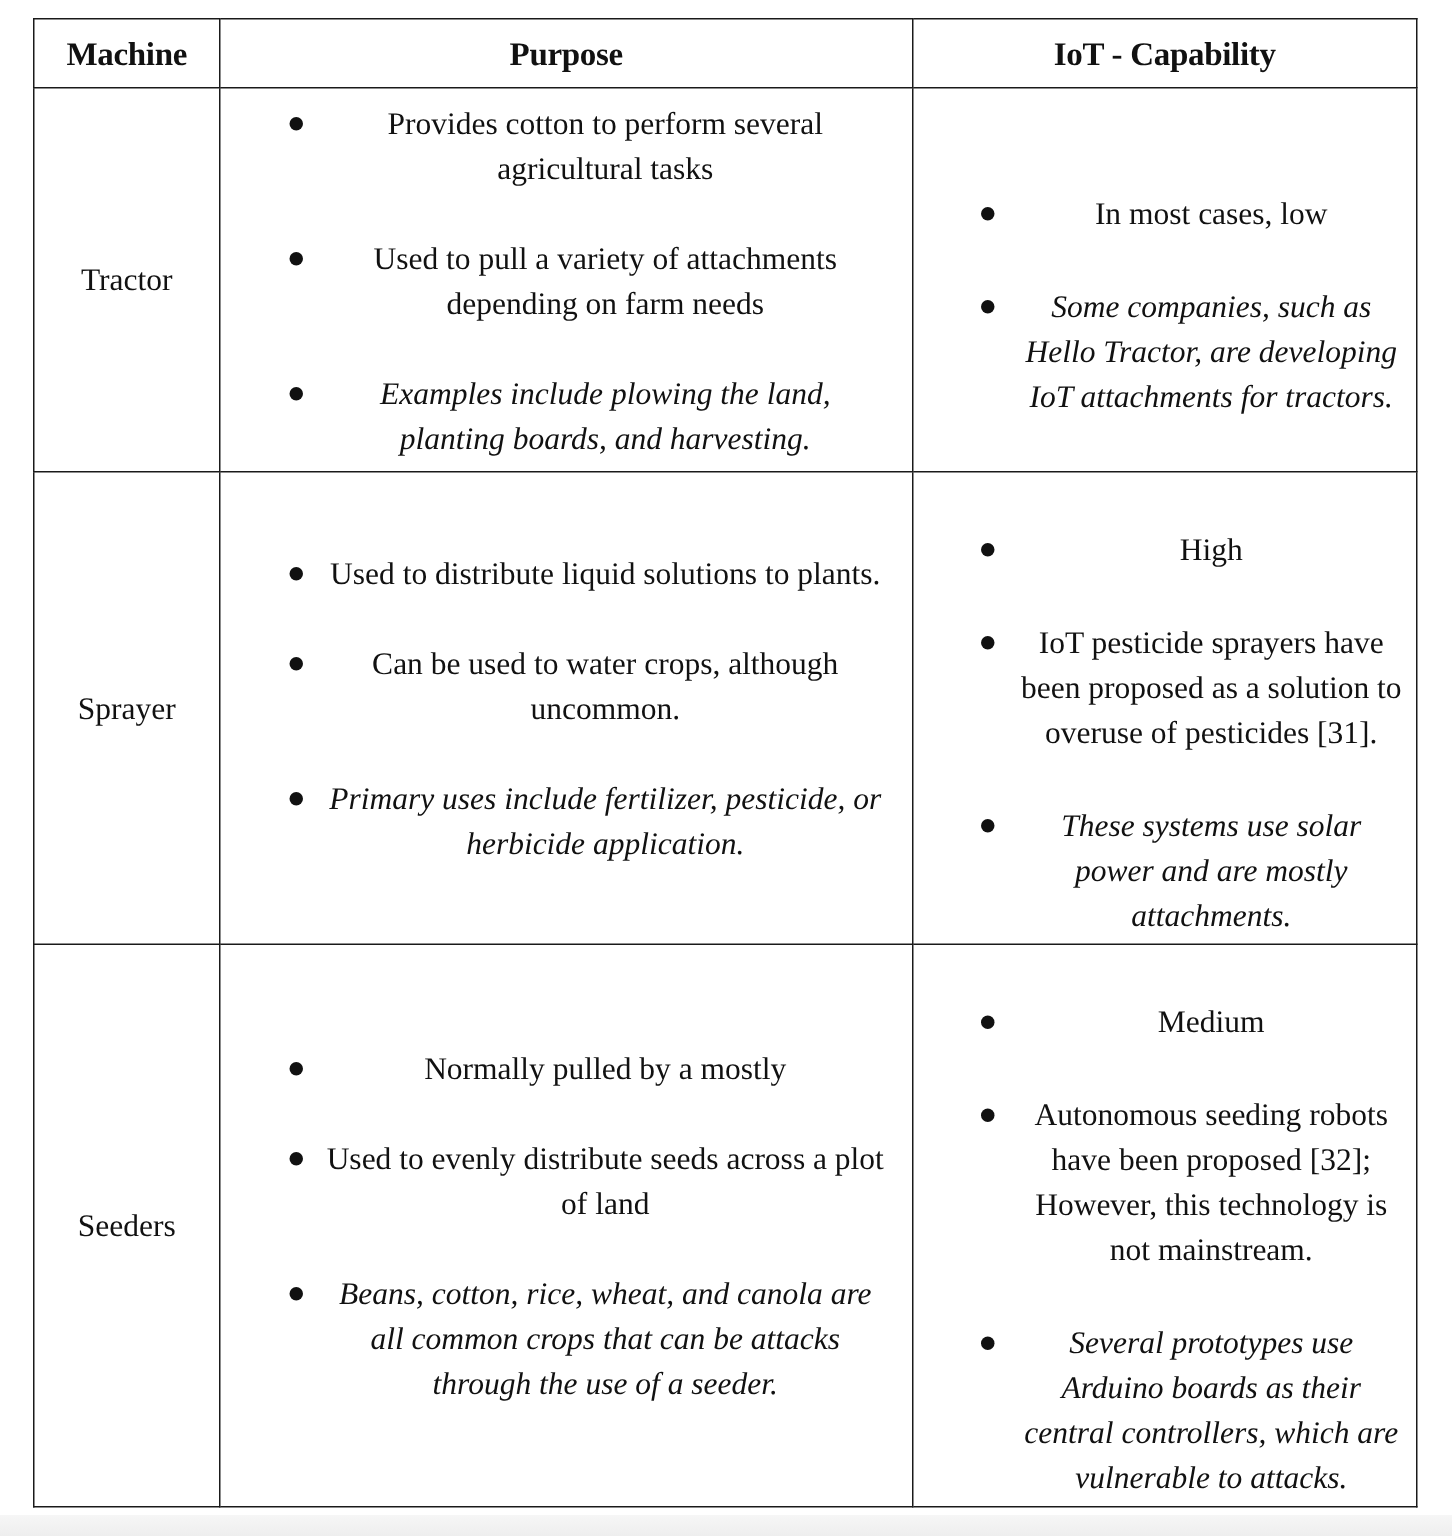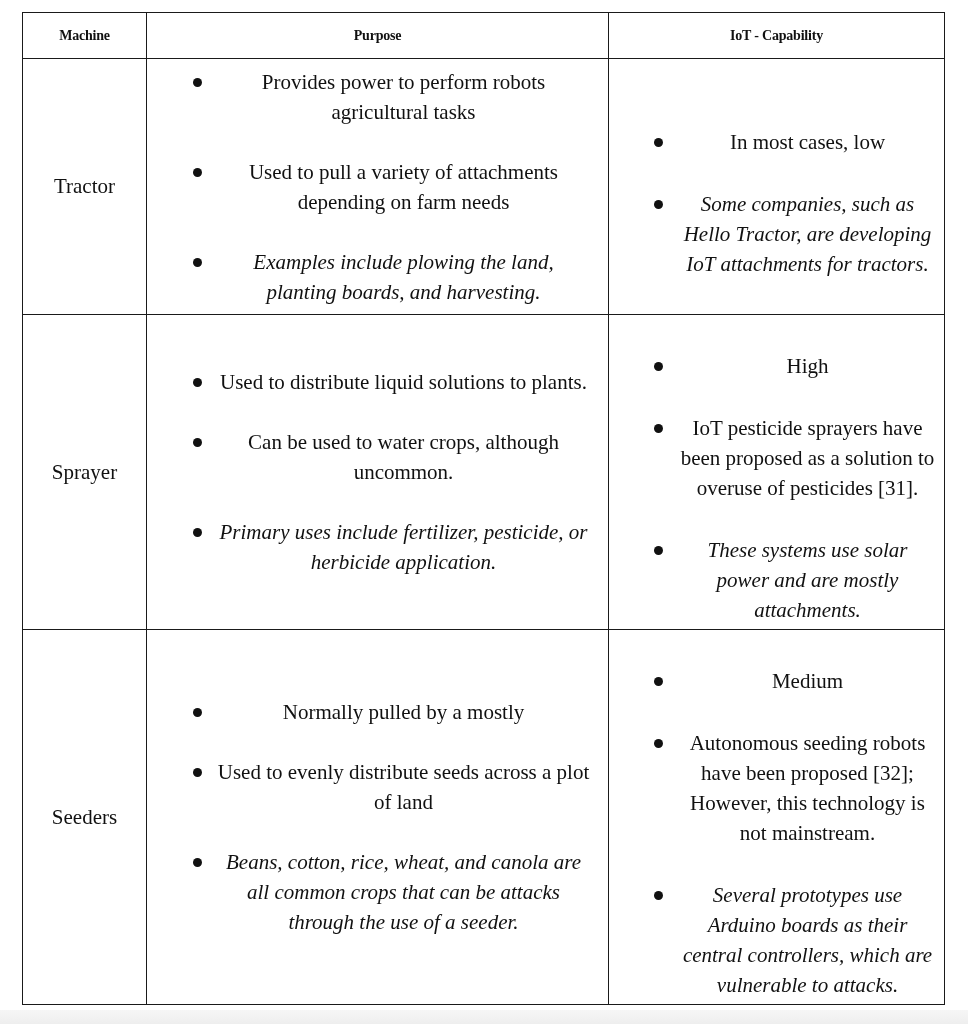--- a/index.html
+++ b/index.html
@@ -32,21 +32,21 @@
     }
     table.doc-table th, table.doc-table td {
       border: 1.5px solid #1a1a1a;
       text-align: center;
       vertical-align: middle;
       padding: 0;
     }
     table.doc-table th {
       height: 45px;
       font-weight: bold;
-      font-size: 14px;
+      font-size: 22px;
       letter-spacing: -0.2px;
     }
     col.c-machine { width: 124px; }
     col.c-purpose { width: 462px; }
     col.c-iot { width: 336px; }
     td.machine-cell {
       font-size: 21px;
     }
     tr.row-tractor td { height: 255px; }
     tr.row-sprayer td { height: 314px; }
@@ -94,21 +94,21 @@
     </tr>
   </thead>
   <tbody>
 
     <tr class="row-tractor">
       <td class="machine-cell">Tractor</td>
       <td>
         <ul class="bullets purpose">
           <li>
               <span class="bullet-dot"></span>
-              <span class="bullet-text">Provides power to perform robots agricultural tasks</span>
+              <span class="bullet-text">Provides cotton to perform several agricultural tasks</span>
             </li>
           <li>
               <span class="bullet-dot"></span>
               <span class="bullet-text">Used to pull a variety of attachments depending on farm needs</span>
             </li>
           <li>
               <span class="bullet-dot"></span>
               <span class="bullet-text">Examples include plowing the land, planting boards, and harvesting.</span>
             </li>
         </ul>

